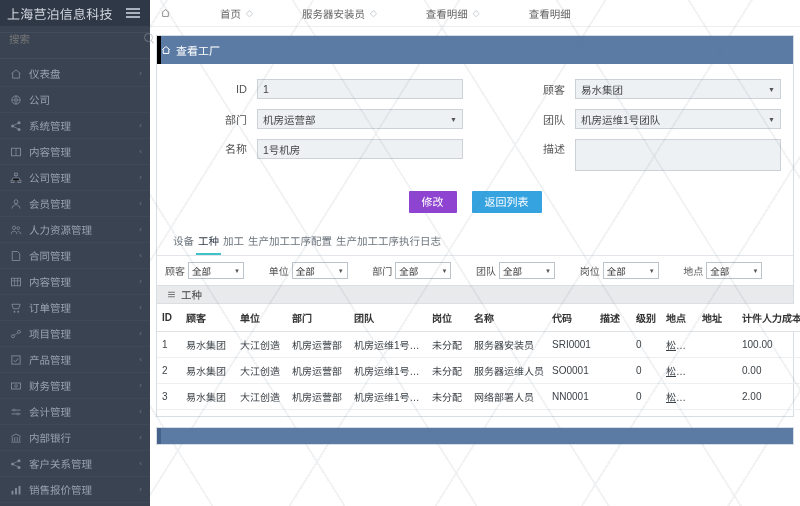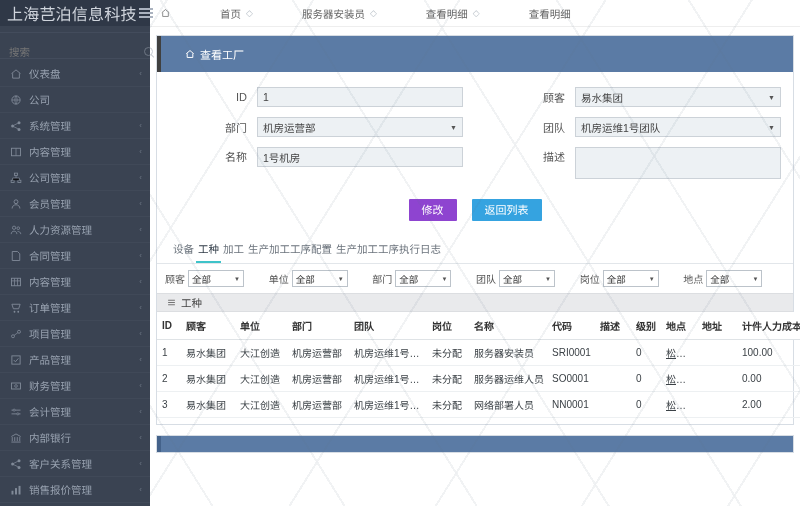--- a/index.html
+++ b/index.html
@@ -12,27 +12,27 @@
 
   
   .sidebar{
     width:150px;min-width:150px;height:506px;background:#3a4352;
     display:flex;flex-direction:column;position:relative;z-index:5;
   }
   .brand{
     height:26px;background:#2f3847;display:flex;align-items:center;
     justify-content:space-between;padding:0 8px 0 7px;
   }
-  .brand-title{color:#cfd4dc;font-size:16px;letter-spacing:.2px;white-space:nowrap;}
+  .brand-title{color:#cfd4dc;font-size:13px;letter-spacing:.2px;white-space:nowrap;}
   .hamburger{display:flex;flex-direction:column;gap:2.5px;cursor:pointer;padding:2px;}
   .hamburger i{display:block;width:14px;height:1.5px;background:#aab2bf;}
   .searchbar{
     height:25px;margin:6px 0 2px 0;background:#3a4352;
     border-top:1px solid #434c5c;border-bottom:1px solid #434c5c;
-    display:flex;align-items:flex-end;padding:0 9px;position:relative;
+    display:flex;align-items:flex-start;padding:0 9px;position:relative;
   }
   .searchbar input{
     flex:1;background:transparent;border:0;outline:0;
     color:#7d8794;font-size:10.5px;font-family:inherit;padding:0;
   }
   .search-ico{width:11px;height:11px;position:relative;opacity:.55;}
   .search-ico::before{content:"";position:absolute;left:0;top:0;width:7px;height:7px;border:1.2px solid #98a1ae;border-radius:50%;}
   .search-ico::after{content:"";position:absolute;left:7px;top:7px;width:4px;height:1.2px;background:#98a1ae;transform:rotate(45deg);transform-origin:left center;}
 
   .menu{flex:1;overflow:hidden;}
@@ -58,22 +58,22 @@
   .breadcrumb{
     height:26px;display:flex;align-items:center;gap:5px;padding:0 0 0 10px;
     font-size:10.5px;color:#666;background:#fff;border-bottom:1px solid #eee;
   }
   .bc-home{width:11px;height:10px;position:relative;display:inline-block;}
   .bc-sep{color:#b9c0c8;font-size:9px;}
   .bc-item{white-space:nowrap;cursor:pointer;margin-left:44px;}
 
   .panel{margin:8px 6px 0 6px;border:1px solid #d7dde4;background:#fff;}
   .panel-head{
-    height:36px;background:#5b7ba5;color:#fff;display:flex;align-items:center;
-    gap:5px;padding:0 24px;font-size:11px;border-left:4px solid #404040;
+    height:28px;background:#5b7ba5;color:#fff;display:flex;align-items:center;
+    gap:5px;padding:0 0;font-size:11px;border-left:4px solid #000000;
   }
   .panel-head .ph-ico{font-size:9px;}
   .panel-body{padding:10px 0 6px 0;background:#fff;}
 
   .form-row{display:flex;align-items:center;height:30px;}
   .fcol{display:flex;align-items:center;flex:1;min-width:0;}
   .flabel{width:90px;text-align:right;padding-right:10px;font-size:11px;color:#555;flex:0 0 90px;}
   .fctl{flex:1;padding-right:12px;min-width:0;}
   .fctl input[type=text]{
     width:100%;box-sizing:border-box;height:20px;border:1px solid #ccd2d8;

